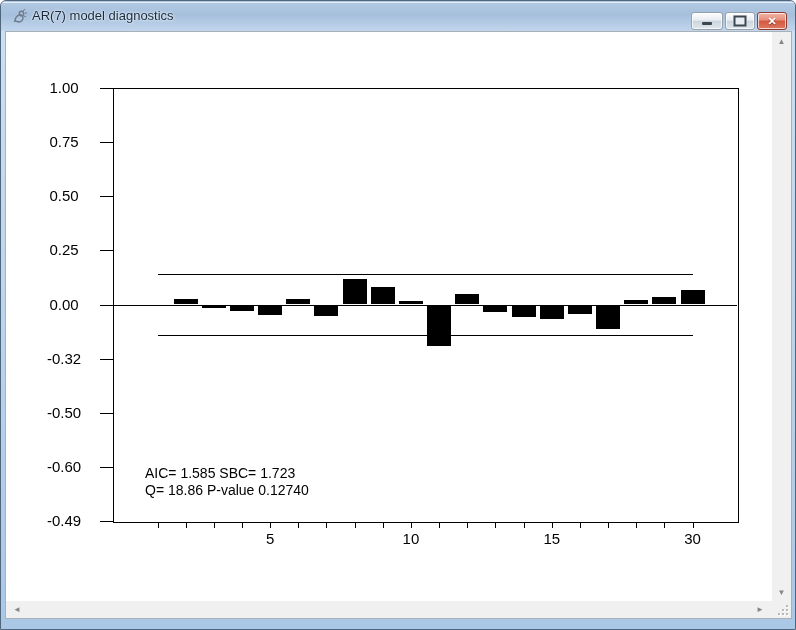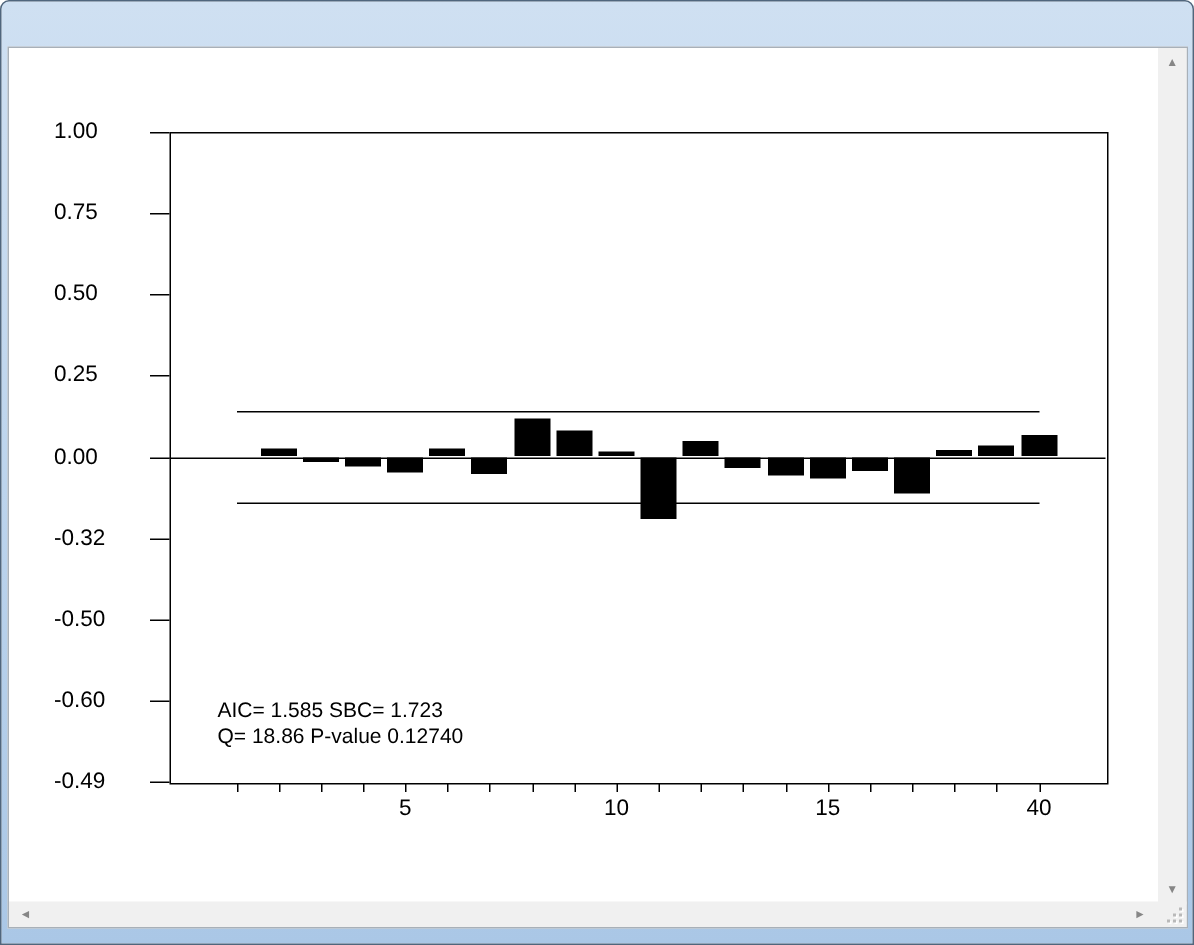--- a/index.html
+++ b/index.html
@@ -26,21 +26,21 @@
   .glyph-max{position:absolute;left:50%;top:50%;transform:translate(-50%,-50%);
     width:9px;height:7px;border:2px solid #3c4650;background:#e8edf2;}
   .glyph-close{position:absolute;left:0;top:0;width:100%;height:100%;
     color:#ffffff;font-size:11px;font-weight:bold;text-align:center;line-height:16px;
     text-shadow:0 1px 1px rgba(0,0,0,.45);}
   .client{position:absolute;left:4px;top:30px;width:787px;height:588px;
     background:#ffffff;border:1px solid #a8b0b8;box-sizing:border-box;}
   .chart{position:absolute;left:0;top:0;width:767px;height:570px;background:#ffffff;}
   .plot-box{position:absolute;border:1px solid #000;background:transparent;}
   .ytick{position:absolute;width:13px;height:1px;background:#000;}
-  .ytick-label{position:absolute;width:56px;text-align:left;font-size:15px;color:#000;}
+  .ytick-label{position:absolute;width:56px;text-align:center;font-size:15px;color:#000;}
   .xtick{position:absolute;width:1px;height:6px;background:#000;}
   .xtick-label{position:absolute;width:40px;text-align:center;font-size:15px;color:#000;}
   .band{position:absolute;height:1px;background:#000;}
   .zero{position:absolute;height:1px;background:#000;}
   .bar{position:absolute;background:#000;}
   .annot{position:absolute;font-size:14px;color:#000;white-space:nowrap;text-align:center;}
   .vscroll{position:absolute;right:0;top:0;width:19px;height:571px;background:#f0f0f0;}
   .hscroll{position:absolute;left:0;bottom:0;width:768px;height:17px;background:#f0f0f0;}
   .corner{position:absolute;right:0;bottom:0;width:19px;height:17px;background:#f0f0f0;}
   .sarrow{position:absolute;color:#868686;font-size:8px;line-height:8px;}
@@ -48,20 +48,39 @@
   .vscroll .down{left:50%;bottom:6px;transform:translateX(-50%);}
   .hscroll .left{left:7px;top:50%;transform:translateY(-50%);}
   .hscroll .right{right:10px;top:50%;transform:translateY(-50%);}
   .grip{position:absolute;right:3px;bottom:3px;width:10px;height:10px;}
   .grip i{position:absolute;width:2px;height:2px;background:#b9b9b9;box-shadow:1px 1px 0 #fdfdfd;}
 </style>
 </head>
 <body>
 
 <div class="window">
+  <div class="titlebar">
+    <svg class="app-icon" viewBox="0 0 18 18">
+      <path d="M5 13c0-3 2-6 5-6 2 0 3 1.5 3 3 0 2-2 4-4 4z" fill="none" stroke="#6f7b89" stroke-width="1.4"></path>
+      <circle cx="11.5" cy="5.5" r="2.2" fill="none" stroke="#6f7b89" stroke-width="1.4"></circle>
+      <path d="M4 14l2-2M13 3l2-2M15 5h2M14 8l2 1" stroke="#6f7b89" stroke-width="1" fill="none"></path>
+    </svg>
+    <span class="title-text">AR(7) model diagnostics</span>
+    <div class="win-buttons">
+      <div class="wbtn min">
+          <span class="glyph-min"></span>
+        </div>
+      <div class="wbtn max">
+          <span class="glyph-max"></span>
+        </div>
+      <div class="wbtn close">
+          <span class="glyph-close">✕</span>
+        </div>
+    </div>
+  </div>
 
   <div class="client">
     <div class="chart" id="chart">
       <div class="annot" style="left:139px;top:433px;">AIC= 1.585 SBC= 1.723</div>
       <div class="annot" style="left:139px;top:450px;">Q= 18.86 P-value 0.12740</div>
     <div class="plot-box" style="left: 107px; top: 56px; width: 624px; height: 433px;"></div>
         <div class="ytick" style="left: 94px; top: 56px;"></div>
         <div class="ytick-label" style="left: 30px; top: 47px;">1.00</div>
         <div class="ytick" style="left: 94px; top: 110.125px;"></div>
         <div class="ytick-label" style="left: 30px; top: 101.125px;">0.75</div>
@@ -95,21 +114,21 @@
         <div class="xtick" style="left: 517.619px; top: 490px;"></div>
         <div class="xtick" style="left: 545.782px; top: 490px;"></div>
         <div class="xtick" style="left: 573.945px; top: 490px;"></div>
         <div class="xtick" style="left: 602.108px; top: 490px;"></div>
         <div class="xtick" style="left: 630.271px; top: 490px;"></div>
         <div class="xtick" style="left: 658.434px; top: 490px;"></div>
         <div class="xtick" style="left: 686.597px; top: 490px;"></div>
         <div class="xtick-label" style="left: 244.152px; top: 498px;">5</div>
         <div class="xtick-label" style="left: 384.967px; top: 498px;">10</div>
         <div class="xtick-label" style="left: 525.782px; top: 498px;">15</div>
-        <div class="xtick-label" style="left: 666.597px; top: 498px;">40</div>
+        <div class="xtick-label" style="left: 666.597px; top: 498px;">30</div>
         <div class="zero" style="left: 107px; top: 272.5px; width: 624px;"></div>
         <div class="band" style="left: 151.5px; top: 241.541px; width: 535.097px;"></div>
         <div class="band" style="left: 151.5px; top: 303.459px; width: 535.097px;"></div>
         <div class="bar" style="left: 167.663px; top: 267.087px; width: 24px; height: 5.4125px; background: rgb(0, 0, 0);"></div>
         <div class="bar" style="left: 195.826px; top: 272.5px; width: 24px; height: 3.2475px; background: rgb(0, 0, 0);"></div>
         <div class="bar" style="left: 223.989px; top: 272.5px; width: 24px; height: 6.495px; background: rgb(0, 0, 0);"></div>
         <div class="bar" style="left: 252.152px; top: 272.5px; width: 24px; height: 10.825px; background: rgb(0, 0, 0);"></div>
         <div class="bar" style="left: 280.315px; top: 267.087px; width: 24px; height: 5.4125px; background: rgb(0, 0, 0);"></div>
         <div class="bar" style="left: 308.478px; top: 272.5px; width: 24px; height: 11.9075px; background: rgb(0, 0, 0);"></div>
         <div class="bar" style="left: 336.641px; top: 246.52px; width: 24px; height: 25.98px; background: rgb(0, 0, 0);"></div>

